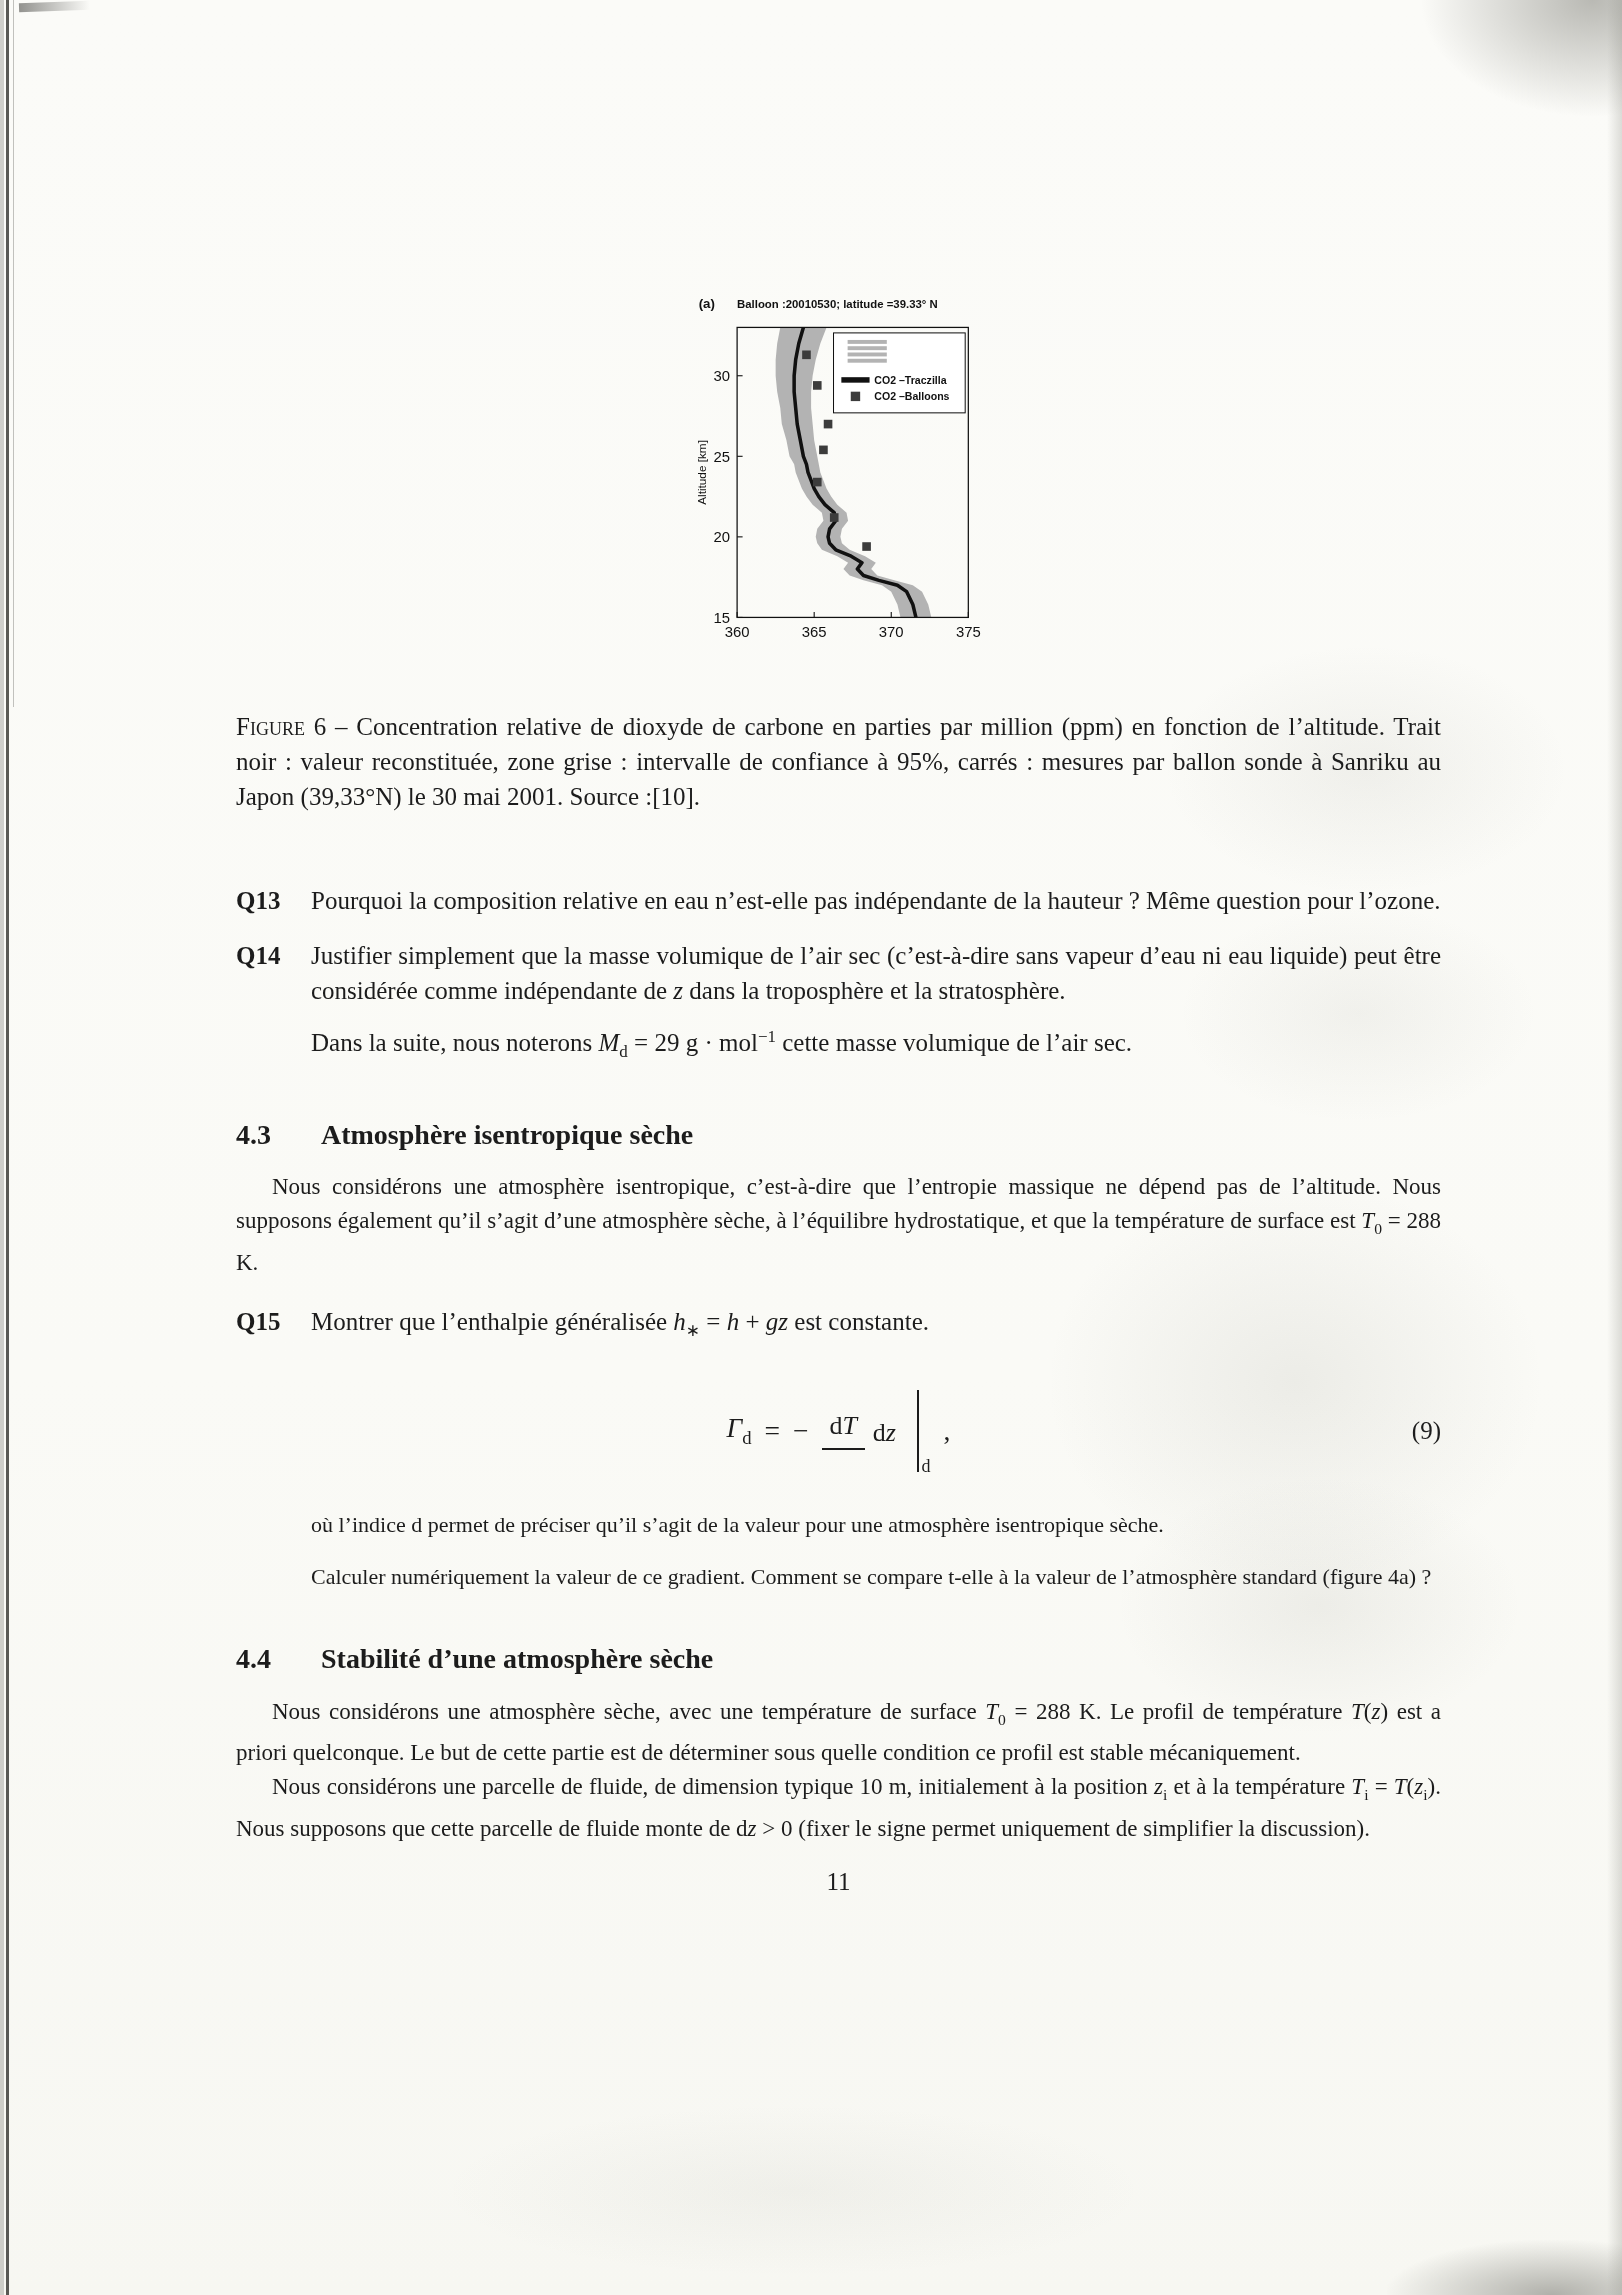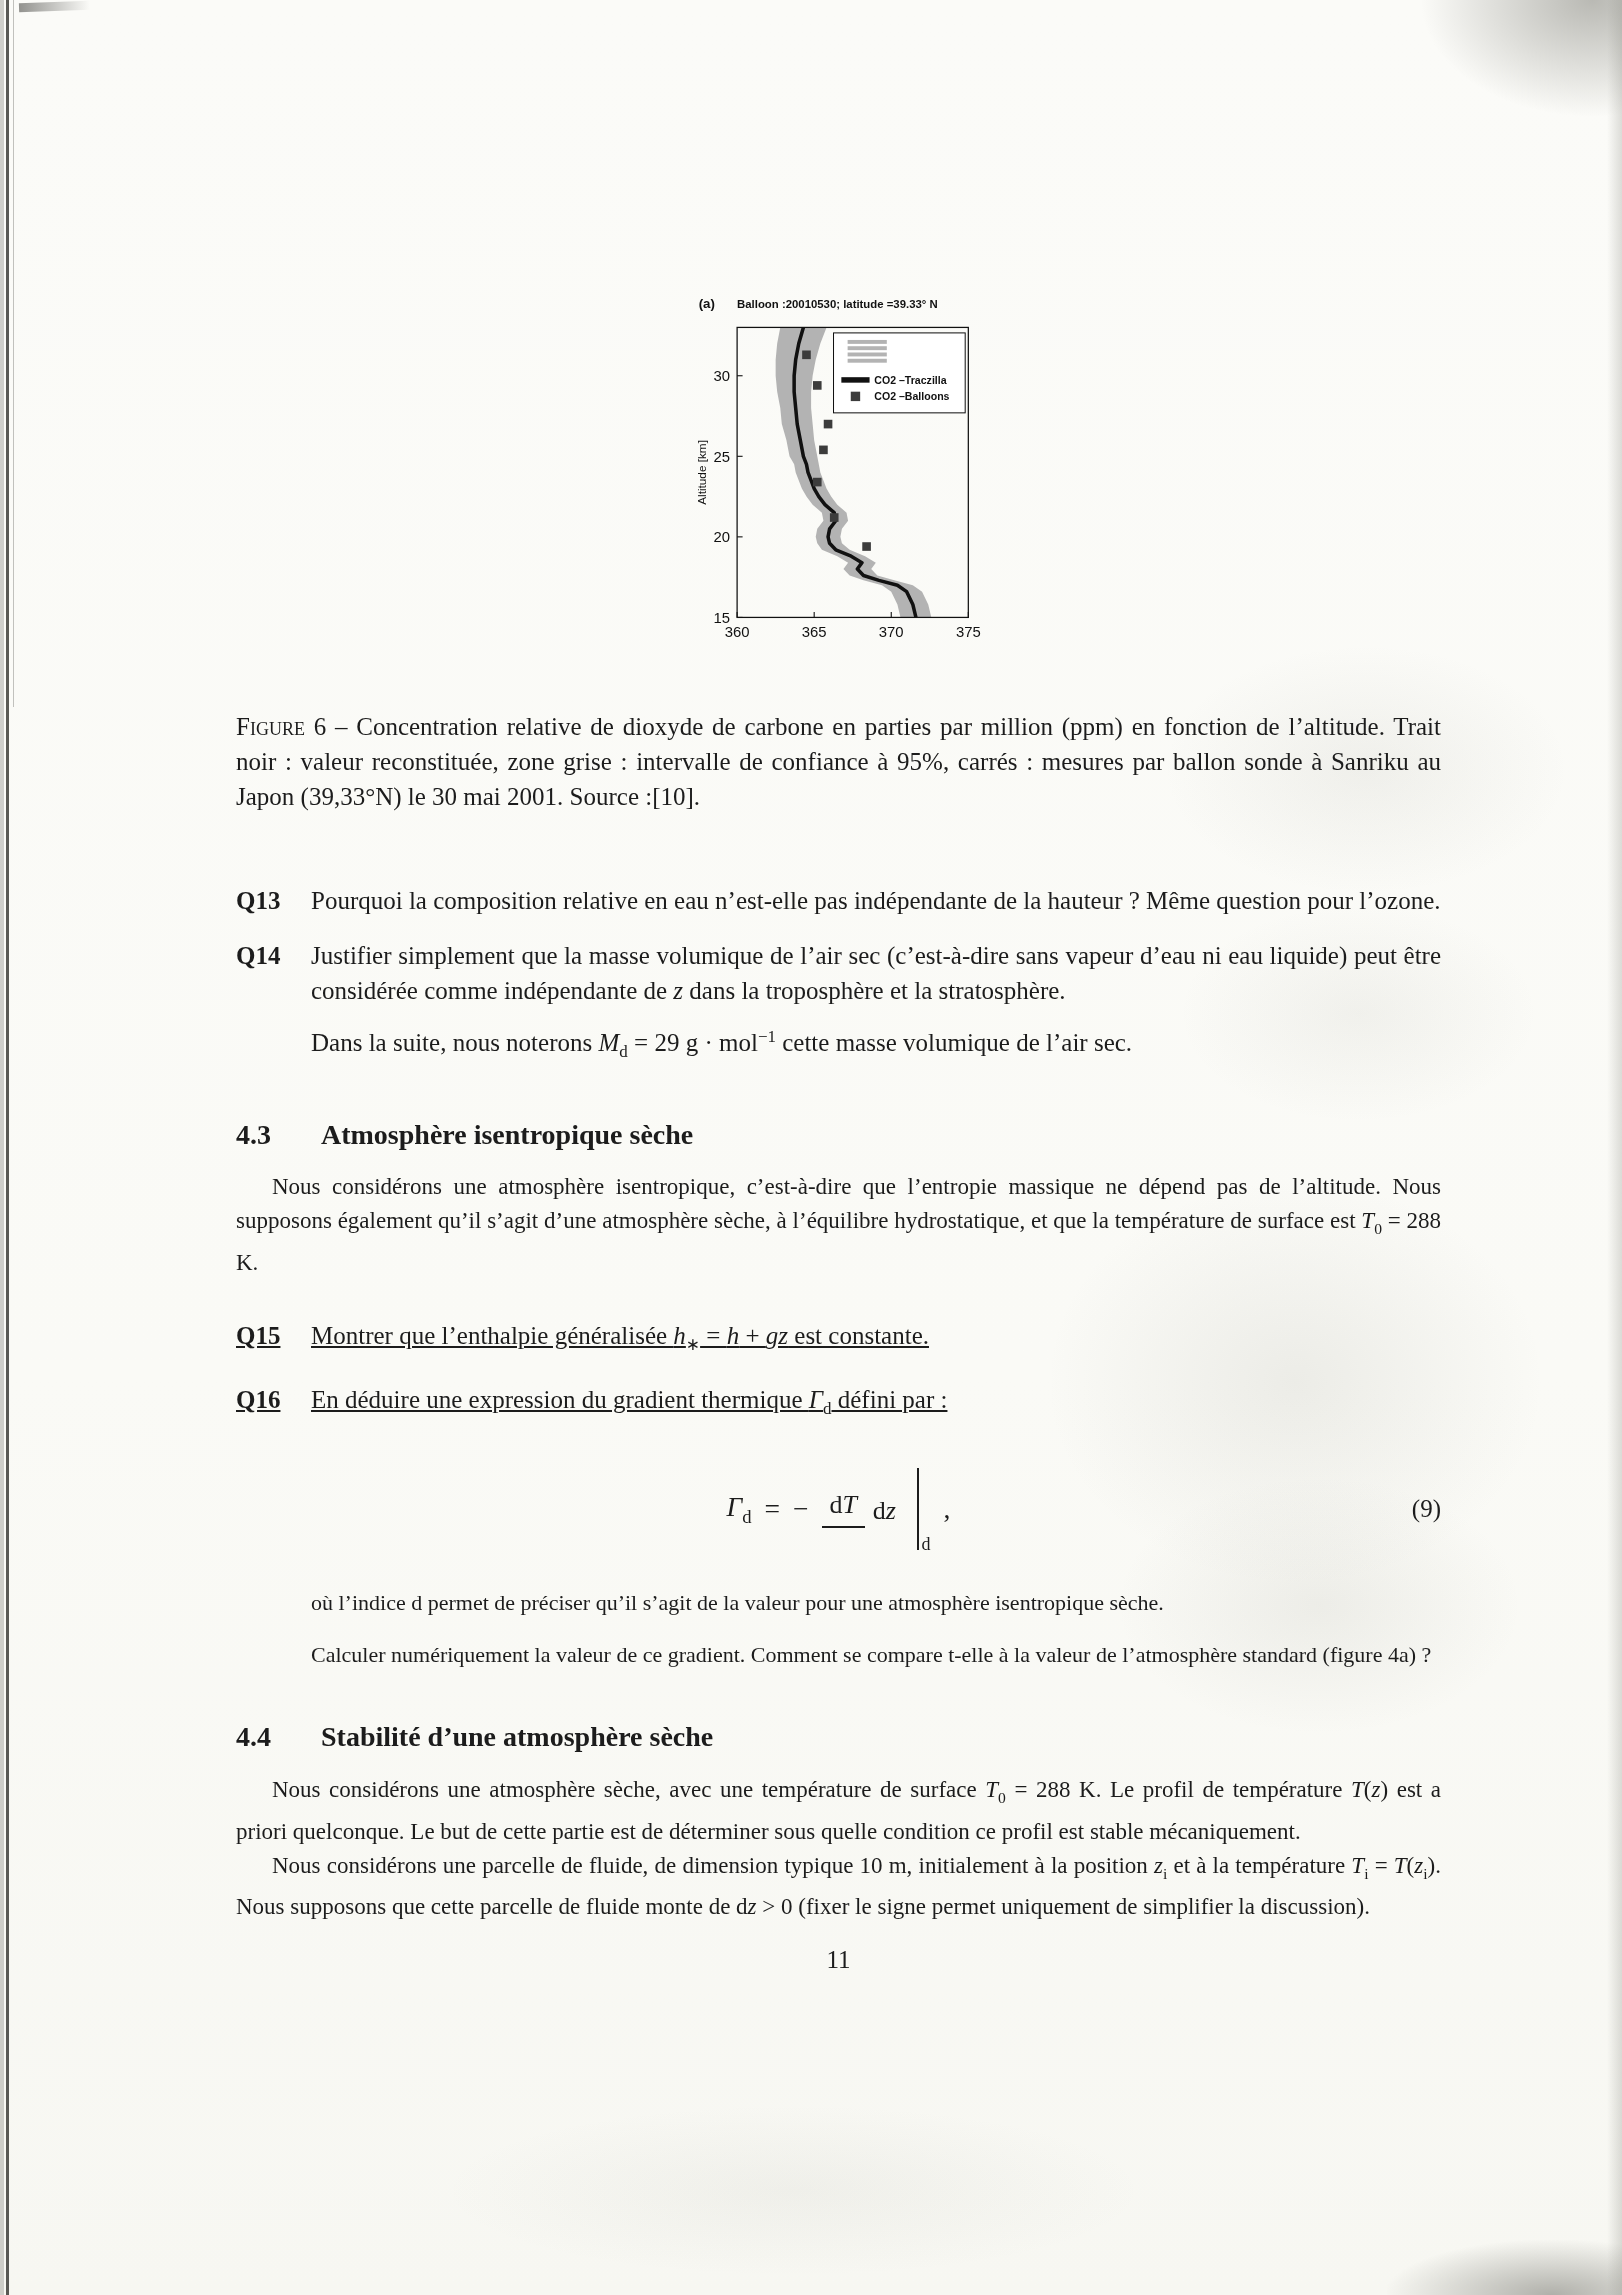--- a/index.html
+++ b/index.html
@@ -141,28 +141,24 @@
         </div>
       </div>
     </div>
 
     <div class="section-h">
       <span class="sn">4.3</span>
       <span>Atmosphère isentropique sèche</span>
     </div>
     <p class="para">Nous considérons une atmosphère isentropique, c’est-à-dire que l’entropie massique ne dépend pas de l’altitude. Nous supposons également qu’il s’agit d’une atmosphère sèche, à l’équilibre hydrostatique, et que la température de surface est <i>T</i><sub>0</sub> = 288 K.</p>
 
-    <div class="qlist" style="margin-top:38px;text-decoration:underline;">
+    <div class="qlist" style="margin-top:24px;">
       <div class="q">
         <span class="ql">Q15</span>
         <div class="qt">Montrer que l’enthalpie généralisée <i>h</i><sub>∗</sub> = <i>h</i> + <i>gz</i> est constante.</div>
-      </div>
-      <div class="q">
-        <span class="ql">Q16</span>
-        <div class="qt">En déduire une expression du gradient thermique <i>Γ</i><sub>d</sub> défini par :</div>
       </div>
     </div>
 
     <div class="eq-row">
       <div class="eq-center">
         <span><i>Γ</i><sub>d</sub></span>
         <span>=</span>
         <span>−</span>
         <span class="frac">
           <span class="fn">d<i>T</i></span>

